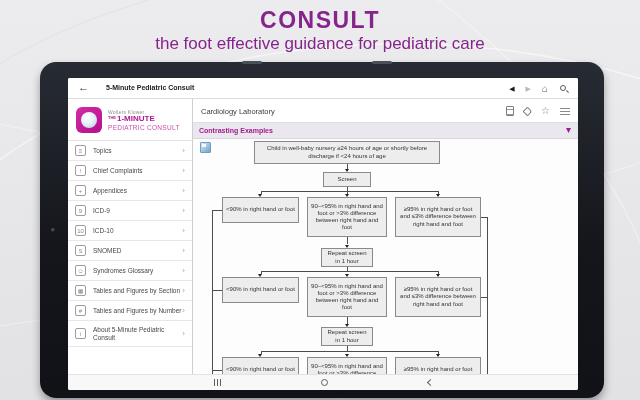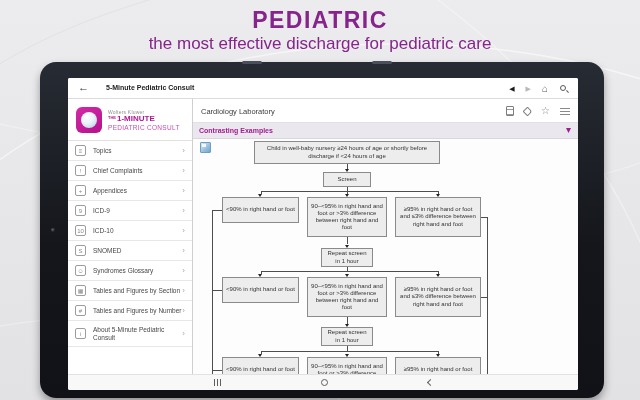--- a/index.html
+++ b/index.html
@@ -113,22 +113,22 @@
 <div class="stage">
 
   <svg class="bg-curves" viewBox="0 0 640 400">
     <path d="M-20,175 C140,45 420,5 660,85" fill="none" stroke="#ffffff" stroke-width="1.5" opacity="0.55"></path>
     <path d="M-20,120 C200,165 500,235 670,150" fill="none" stroke="#ffffff" stroke-width="1.2" opacity="0.35"></path>
     <path d="M425,-10 C520,60 610,150 655,280" fill="none" stroke="#ffffff" stroke-width="1.2" opacity="0.4"></path>
     <path d="M-10,70 C60,25 130,5 200,-15" fill="none" stroke="#d8d8dd" stroke-width="1" opacity="0.5"></path>
     <path d="M-20,330 C120,300 260,330 340,400" fill="none" stroke="#ffffff" stroke-width="1.2" opacity="0.3"></path>
   </svg>
 
-  <div class="headline">PEDIATRIC</div>
-  <div class="subheadline">the most effective discharge for pediatric care</div>
+  <div class="headline">CONSULT</div>
+  <div class="subheadline">the foot effective guidance for pediatric care</div>
 
   <div class="tablet">
     <div class="tab-btn tab-btn-1"></div>
     <div class="tab-btn tab-btn-2"></div>
     <div class="camera"></div>
 
     <div class="screen">
 
       <div class="appbar">
         <span class="back">←</span>

